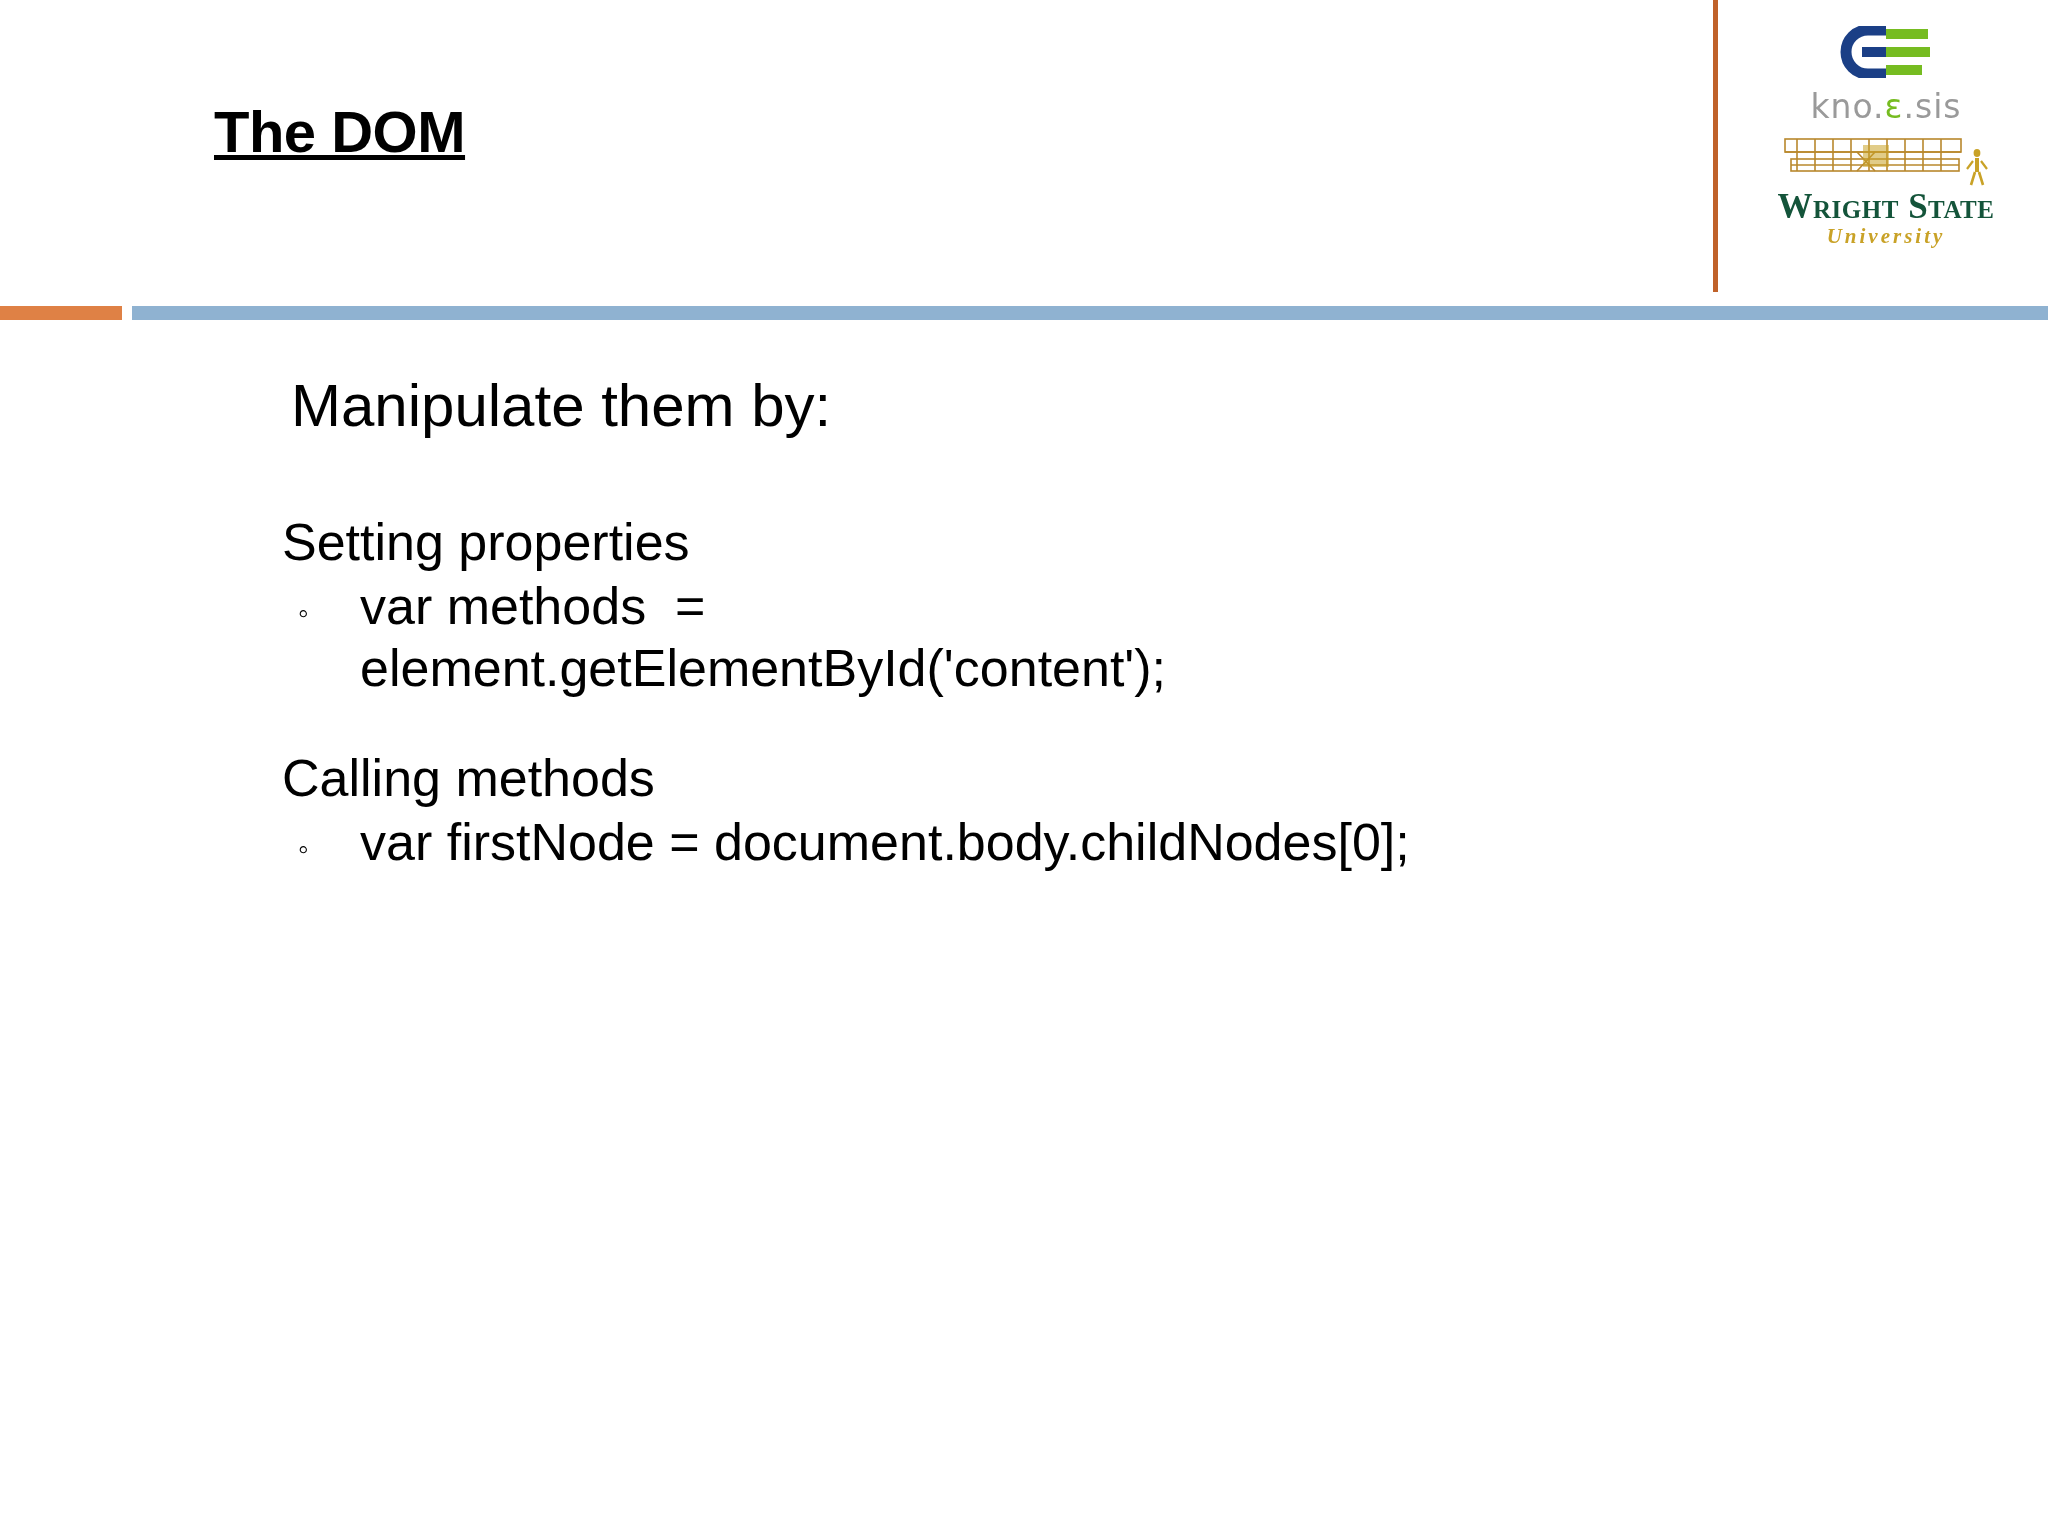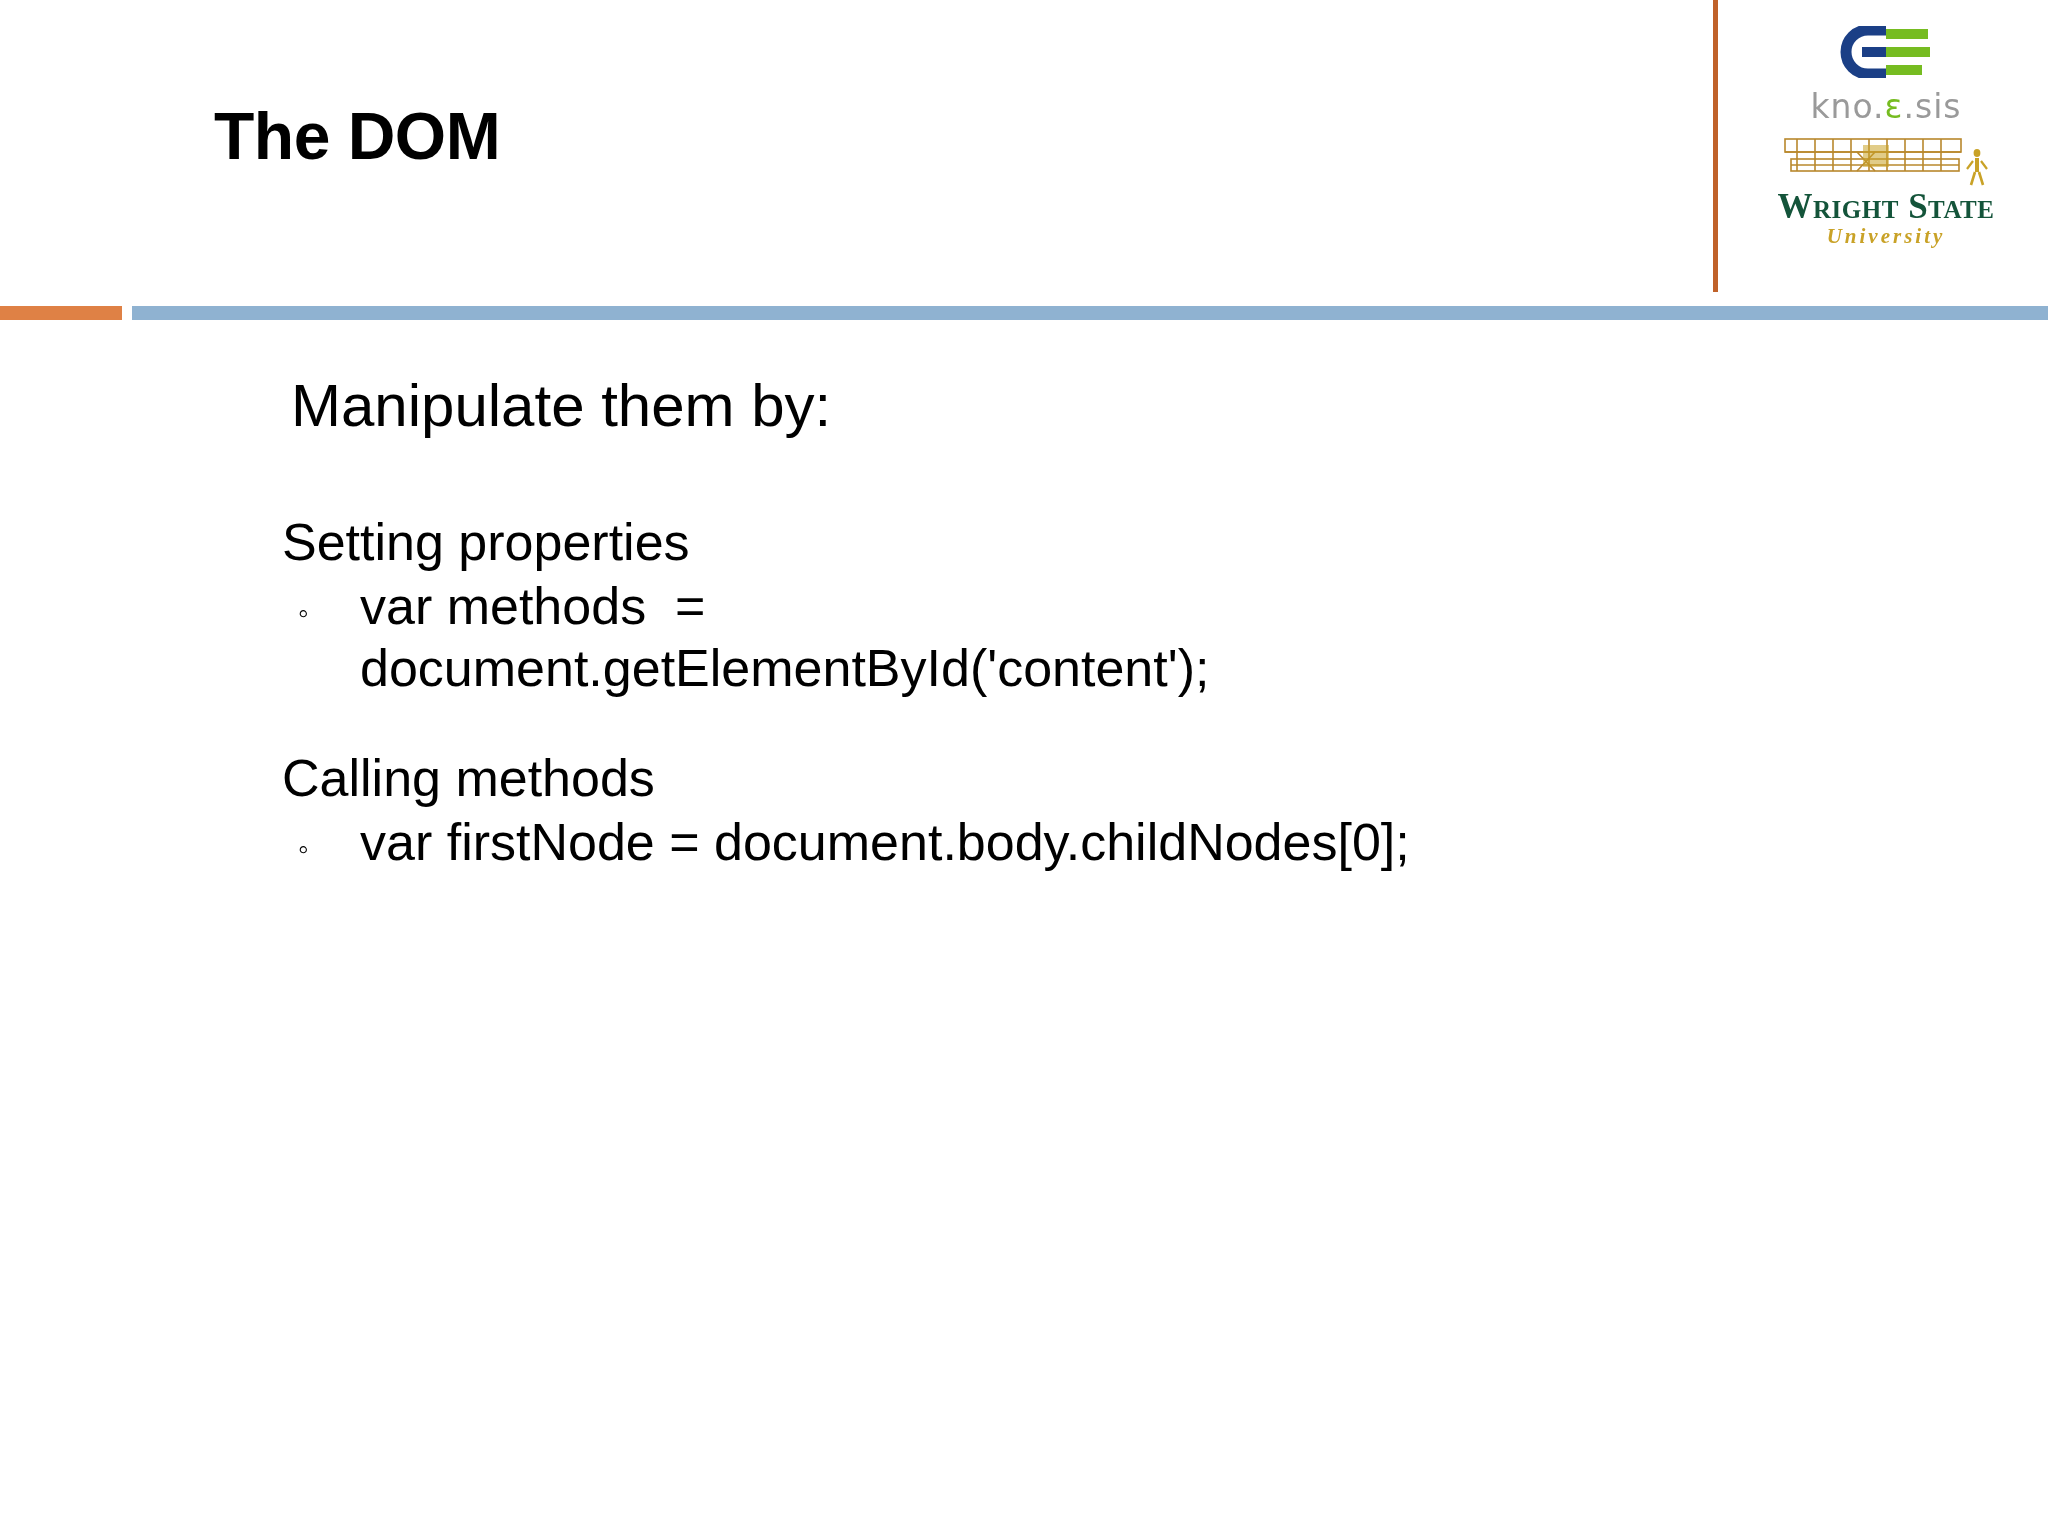--- a/index.html
+++ b/index.html
@@ -98,25 +98,26 @@
     letter-spacing: 3px;
     line-height: 1.05;
     white-space: nowrap;
   }
 
   
   .slide-title {
     position: absolute;
     left: 214px;
     top: 100px;
-    font-size: 66px;
+    font-size: 58px;
     font-weight: 700;
     letter-spacing: -0.5px;
     line-height: 1.1;
     white-space: nowrap;
+    text-decoration: underline;
   }
 
   
   .divider-orange {
     position: absolute;
     left: 0px;
     top: 306px;
     width: 122px;
     height: 14px;
     background: #df8145;
@@ -242,21 +243,21 @@
     <p class="lead">Manipulate them by:</p>
 
     <div class="spacer-lg"></div>
 
     <div>
       <p class="sect-head">Setting properties</p>
       <div class="bullet-row">
         <span class="bullet-glyph">◦</span>
         <span class="bullet-body">
           <span class="code-line">var methods  =</span>
-          <span class="code-line">document.getElementById('content');</span>
+          <span class="code-line">element.getElementById('content');</span>
         </span>
       </div>
     </div>
 
     <div class="spacer-md"></div>
 
     <div>
       <p class="sect-head">Calling methods</p>
       <div class="bullet-row">
         <span class="bullet-glyph">◦</span>

